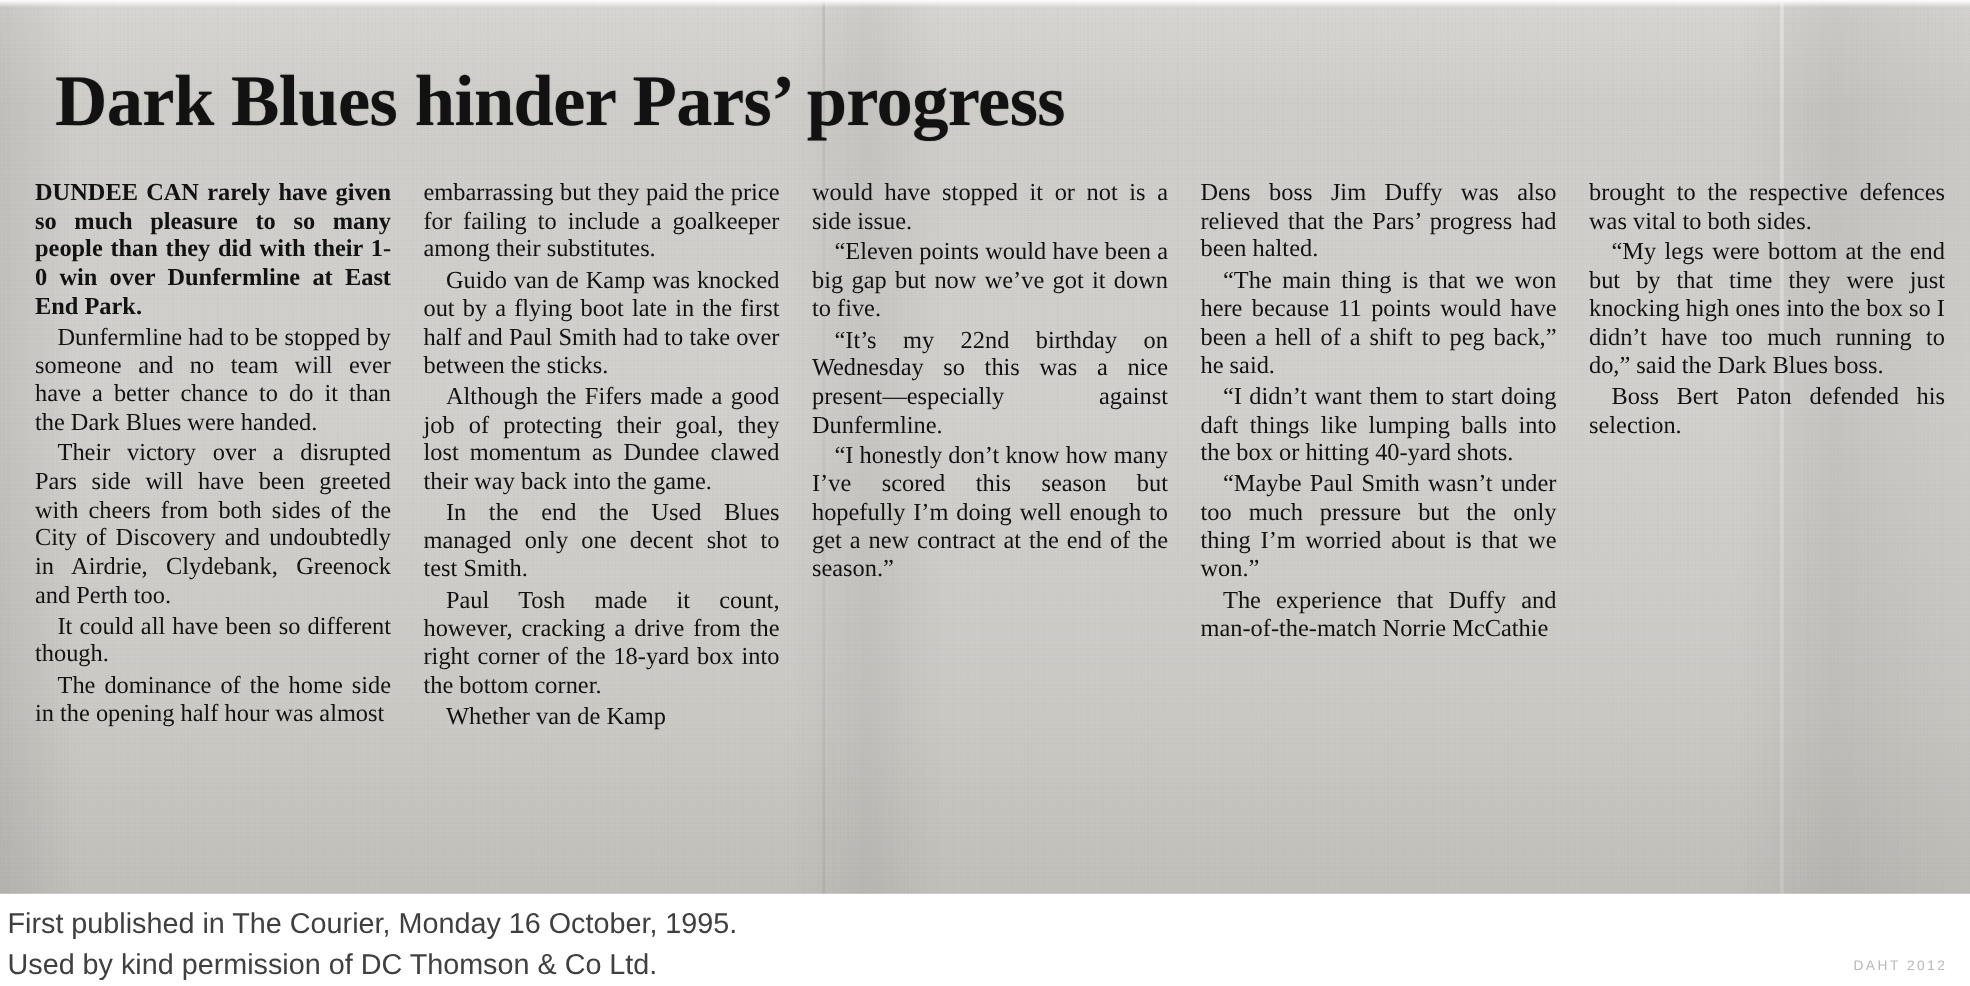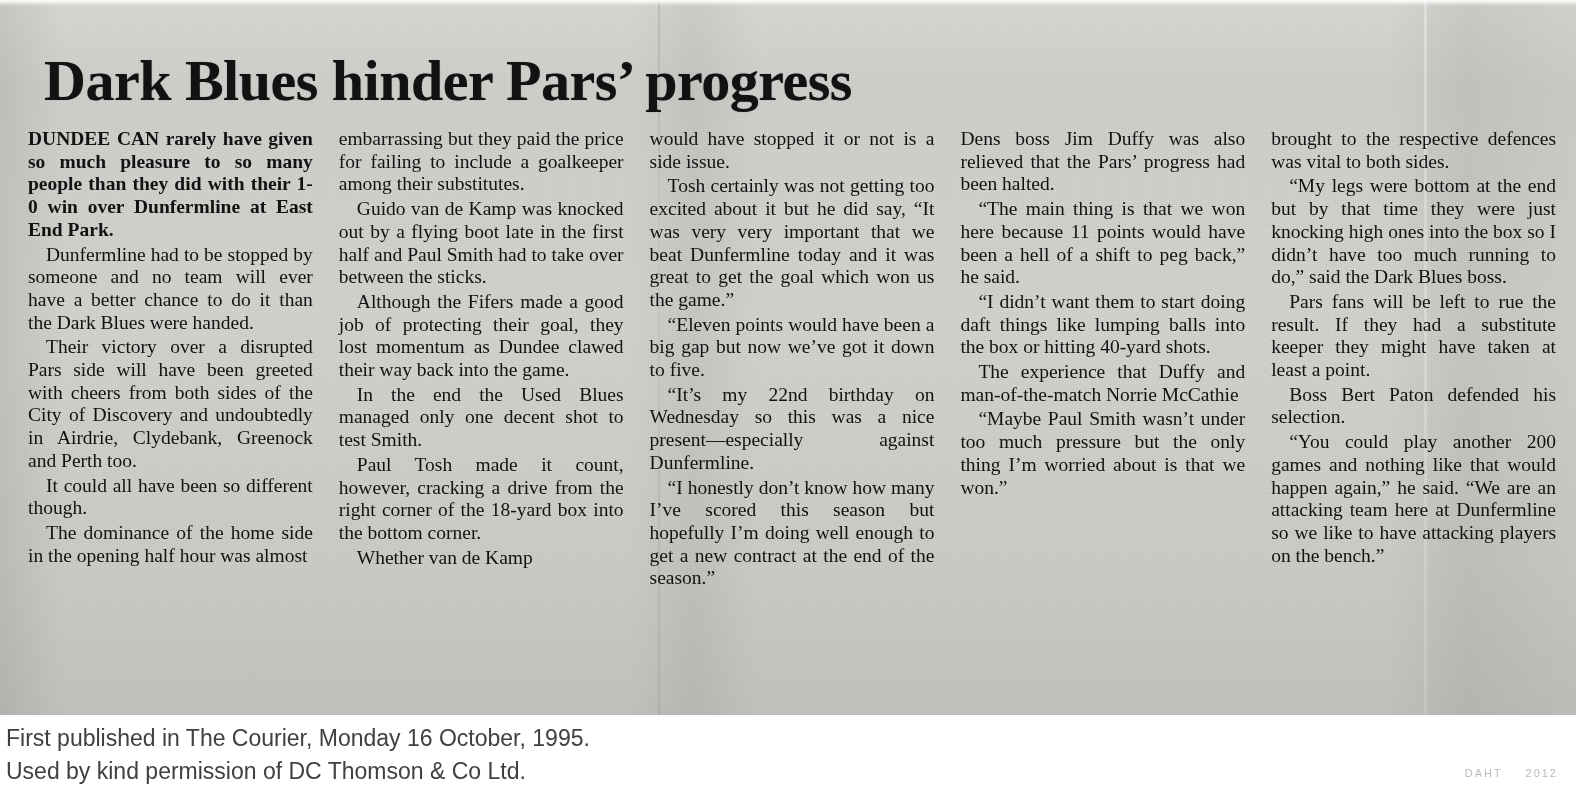--- a/index.html
+++ b/index.html
@@ -84,20 +84,21 @@
     text-justify: inter-word;
     overflow: hidden;
     padding: 0 4px;
   }
   .column p {
     margin: 0 0 2px 0;
     text-indent: 18px;
   }
   .column p.first {
     text-indent: 0;
+    margin-top: 16px;
   }
   .column p.first .lead {
     font-weight: 700;
   }
   
   .column, #headline {
     -webkit-font-smoothing: none;
   }
   #caption {
     position: absolute;
@@ -114,21 +115,21 @@
   }
   #stamp {
     position: absolute;
     right: 18px;
     bottom: 10px;
     font-family: "Liberation Sans", sans-serif;
     font-size: 11px;
     letter-spacing: 2px;
     color: #b9b9b9;
   }
-  #stamp span { margin-left: 18px; }
+  #stamp span { }
   
   .edge-top {
     position: absolute;
     left: 0; top: 0; width: 1576px; height: 6px;
     background: linear-gradient(180deg, #ffffff 0%, rgba(255,255,255,0) 100%);
   }
 </style>
 </head>
 <body>
 
@@ -156,40 +157,37 @@
         <p class="first">embarrassing but they paid the price for failing to include a goalkeeper among their substitutes.</p>
         <p>Guido van de Kamp was knocked out by a flying boot late in the first half and Paul Smith had to take over between the sticks.</p>
         <p>Although the Fifers made a good job of protecting their goal, they lost momentum as Dundee clawed their way back into the game.</p>
         <p>In the end the Used Blues managed only one decent shot to test Smith.</p>
         <p>Paul Tosh made it count, however, cracking a drive from the right corner of the 18-yard box into the bottom corner.</p>
         <p>Whether van de Kamp</p>
       </div>
 
       <div class="column">
         <p class="first">would have stopped it or not is a side issue.</p>
-        <p>Tosh certainly was not getting too excited about it but he did say, “It was very very important that we beat Dunfermline today and it was great to get the goal which won us the game.”</p>
         <p>“Eleven points would have been a big gap but now we’ve got it down to five.</p>
         <p>“It’s my 22nd birthday on Wednesday so this was a nice present—especially against Dunfermline.</p>
         <p>“I honestly don’t know how many I’ve scored this season but hopefully I’m doing well enough to get a new contract at the end of the season.”</p>
       </div>
 
       <div class="column">
         <p class="first">Dens boss Jim Duffy was also relieved that the Pars’ progress had been halted.</p>
         <p>“The main thing is that we won here because 11 points would have been a hell of a shift to peg back,” he said.</p>
         <p>“I didn’t want them to start doing daft things like lumping balls into the box or hitting 40-yard shots.</p>
+        <p>“Maybe Paul Smith wasn’t under too much pressure but the only thing I’m worried about is that we won.”</p>
         <p>The experience that Duffy and man-of-the-match Norrie McCathie</p>
-        <p>“Maybe Paul Smith wasn’t under too much pressure but the only thing I’m worried about is that we won.”</p>
       </div>
 
       <div class="column">
         <p class="first">brought to the respective defences was vital to both sides.</p>
         <p>“My legs were bottom at the end but by that time they were just knocking high ones into the box so I didn’t have too much running to do,” said the Dark Blues boss.</p>
-        <p>Pars fans will be left to rue the result. If they had a substitute keeper they might have taken at least a point.</p>
         <p>Boss Bert Paton defended his selection.</p>
-        <p>“You could play another 200 games and nothing like that would happen again,” he said. “We are an attacking team here at Dunfermline so we like to have attacking players on the bench.”</p>
       </div>
 
     </div>
   </div>
 
   <div id="caption">
     <div>First published in The Courier, Monday 16 October, 1995.</div>
     <div>Used by kind permission of DC Thomson &amp; Co Ltd.</div>
   </div>
 

